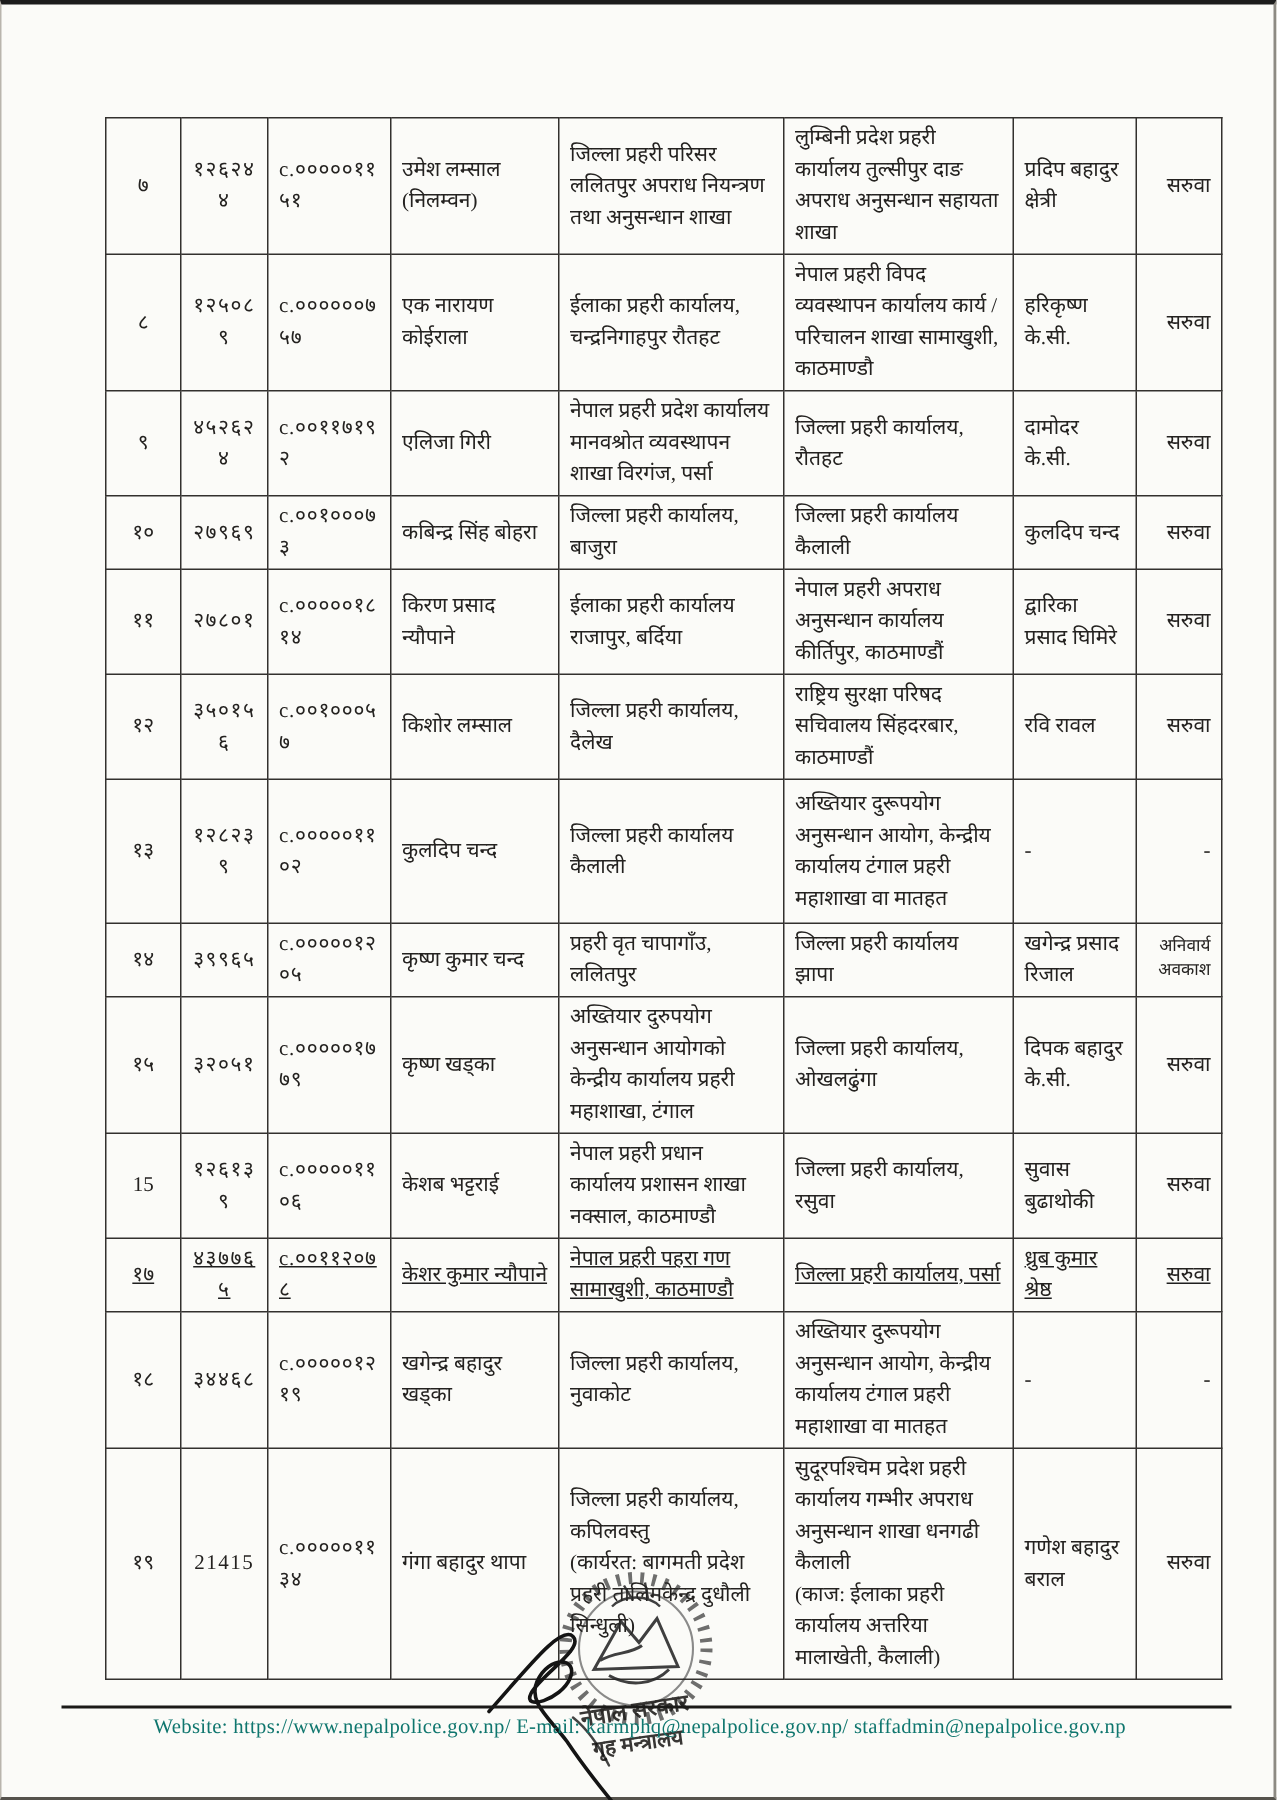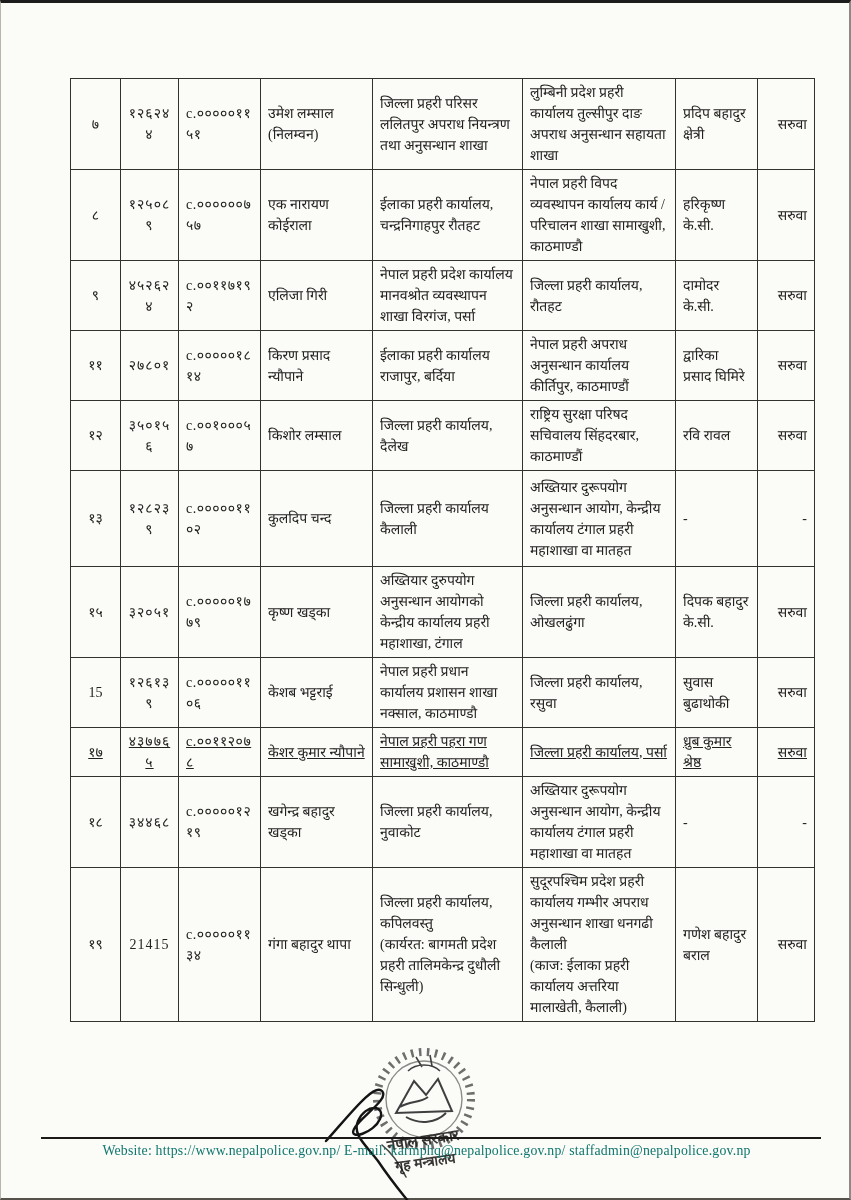--- a/index.html
+++ b/index.html
@@ -95,20 +95,30 @@
         <tr style="height: 68px;">
           <td class="col-sn">९</td>
           <td class="col-emp_no">४५२६२४</td>
           <td class="col-code_no">c.००११७१९२</td>
           <td class="col-name">एलिजा गिरी</td>
           <td class="col-from_office">नेपाल प्रहरी प्रदेश कार्यालय मानवश्रोत व्यवस्थापन शाखा विरगंज, पर्सा</td>
           <td class="col-to_office">जिल्ला प्रहरी कार्यालय, रौतहट</td>
           <td class="col-replacement">दामोदर के.सी.</td>
           <td class="col-remark">सरुवा</td>
         </tr>
+        <tr style="height: 45px;">
+          <td class="col-sn">१०</td>
+          <td class="col-emp_no">२७९६९</td>
+          <td class="col-code_no">c.००१०००७३</td>
+          <td class="col-name">कबिन्द्र सिंह बोहरा</td>
+          <td class="col-from_office">जिल्ला प्रहरी कार्यालय, बाजुरा</td>
+          <td class="col-to_office">जिल्ला प्रहरी कार्यालय कैलाली</td>
+          <td class="col-replacement">कुलदिप चन्द</td>
+          <td class="col-remark">सरुवा</td>
+        </tr>
         <tr style="height: 64px;">
           <td class="col-sn">११</td>
           <td class="col-emp_no">२७८०१</td>
           <td class="col-code_no">c.०००००१८१४</td>
           <td class="col-name">किरण प्रसाद न्यौपाने</td>
           <td class="col-from_office">ईलाका प्रहरी कार्यालय राजापुर, बर्दिया</td>
           <td class="col-to_office">नेपाल प्रहरी अपराध अनुसन्धान कार्यालय कीर्तिपुर, काठमाण्डौं</td>
           <td class="col-replacement">द्वारिका प्रसाद घिमिरे</td>
           <td class="col-remark">सरुवा</td>
         </tr>
@@ -124,20 +134,30 @@
         </tr>
         <tr style="height: 96px;">
           <td class="col-sn">१३</td>
           <td class="col-emp_no">१२८२३९</td>
           <td class="col-code_no">c.०००००११०२</td>
           <td class="col-name">कुलदिप चन्द</td>
           <td class="col-from_office">जिल्ला प्रहरी कार्यालय कैलाली</td>
           <td class="col-to_office">अख्तियार दुरूपयोग अनुसन्धान आयोग, केन्द्रीय कार्यालय टंगाल प्रहरी महाशाखा वा मातहत</td>
           <td class="col-replacement">-</td>
           <td class="col-remark">-</td>
+        </tr>
+        <tr style="height: 46px;">
+          <td class="col-sn">१४</td>
+          <td class="col-emp_no">३९९६५</td>
+          <td class="col-code_no">c.०००००१२०५</td>
+          <td class="col-name">कृष्ण कुमार चन्द</td>
+          <td class="col-from_office">प्रहरी वृत चापागाँउ, ललितपुर</td>
+          <td class="col-to_office">जिल्ला प्रहरी कार्यालय झापा</td>
+          <td class="col-replacement">खगेन्द्र प्रसाद रिजाल</td>
+          <td class="col-remark small">अनिवार्य अवकाश</td>
         </tr>
         <tr style="height: 80px;">
           <td class="col-sn">१५</td>
           <td class="col-emp_no">३२०५१</td>
           <td class="col-code_no">c.०००००१७७९</td>
           <td class="col-name">कृष्ण खड्का</td>
           <td class="col-from_office">अख्तियार दुरुपयोग अनुसन्धान आयोगको केन्द्रीय कार्यालय प्रहरी महाशाखा, टंगाल</td>
           <td class="col-to_office">जिल्ला प्रहरी कार्यालय, ओखलढुंगा</td>
           <td class="col-replacement">दिपक बहादुर के.सी.</td>
           <td class="col-remark">सरुवा</td>

